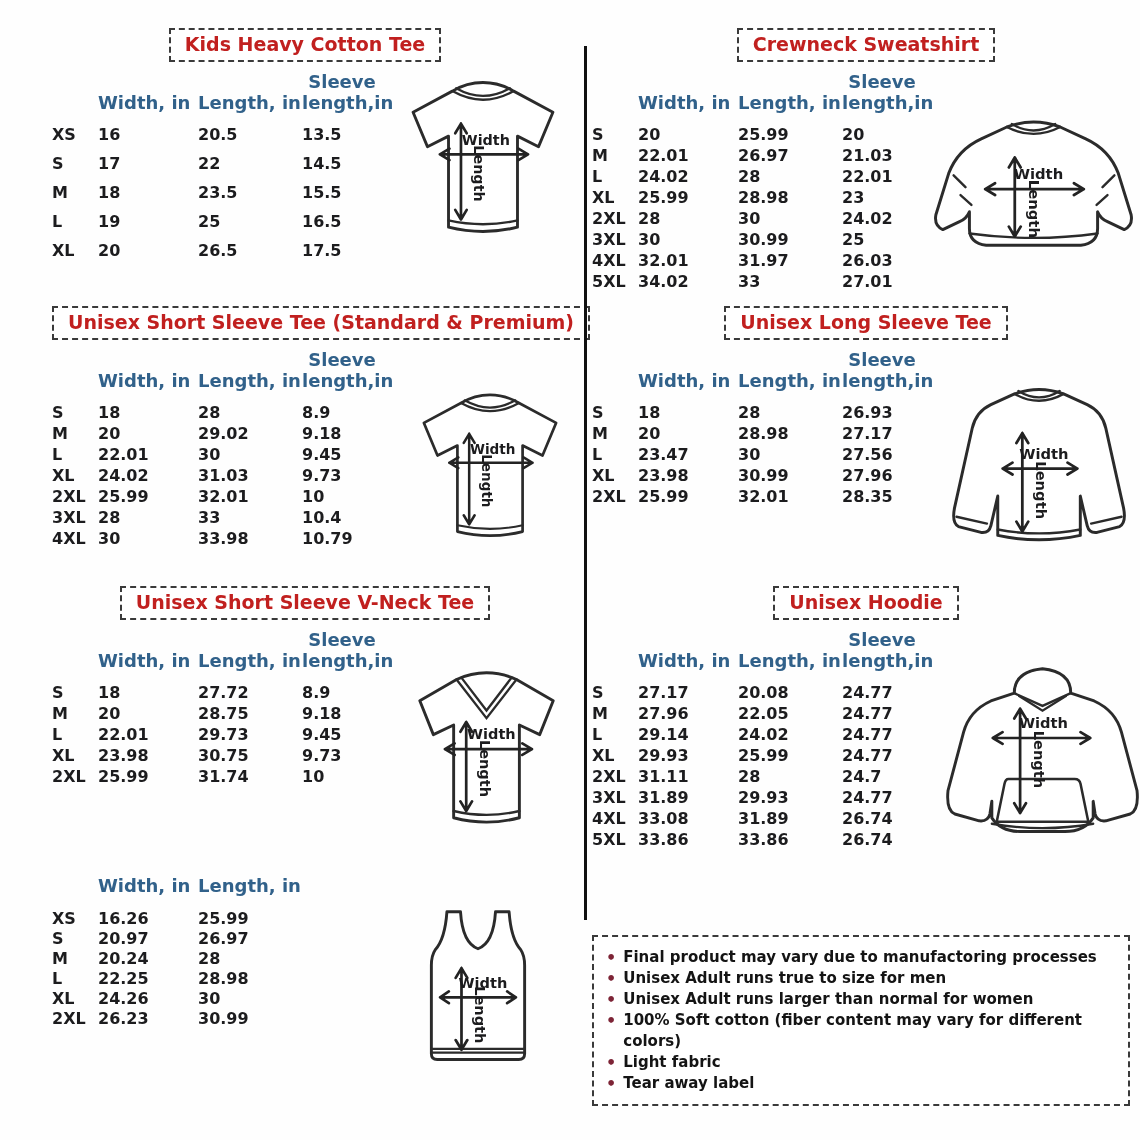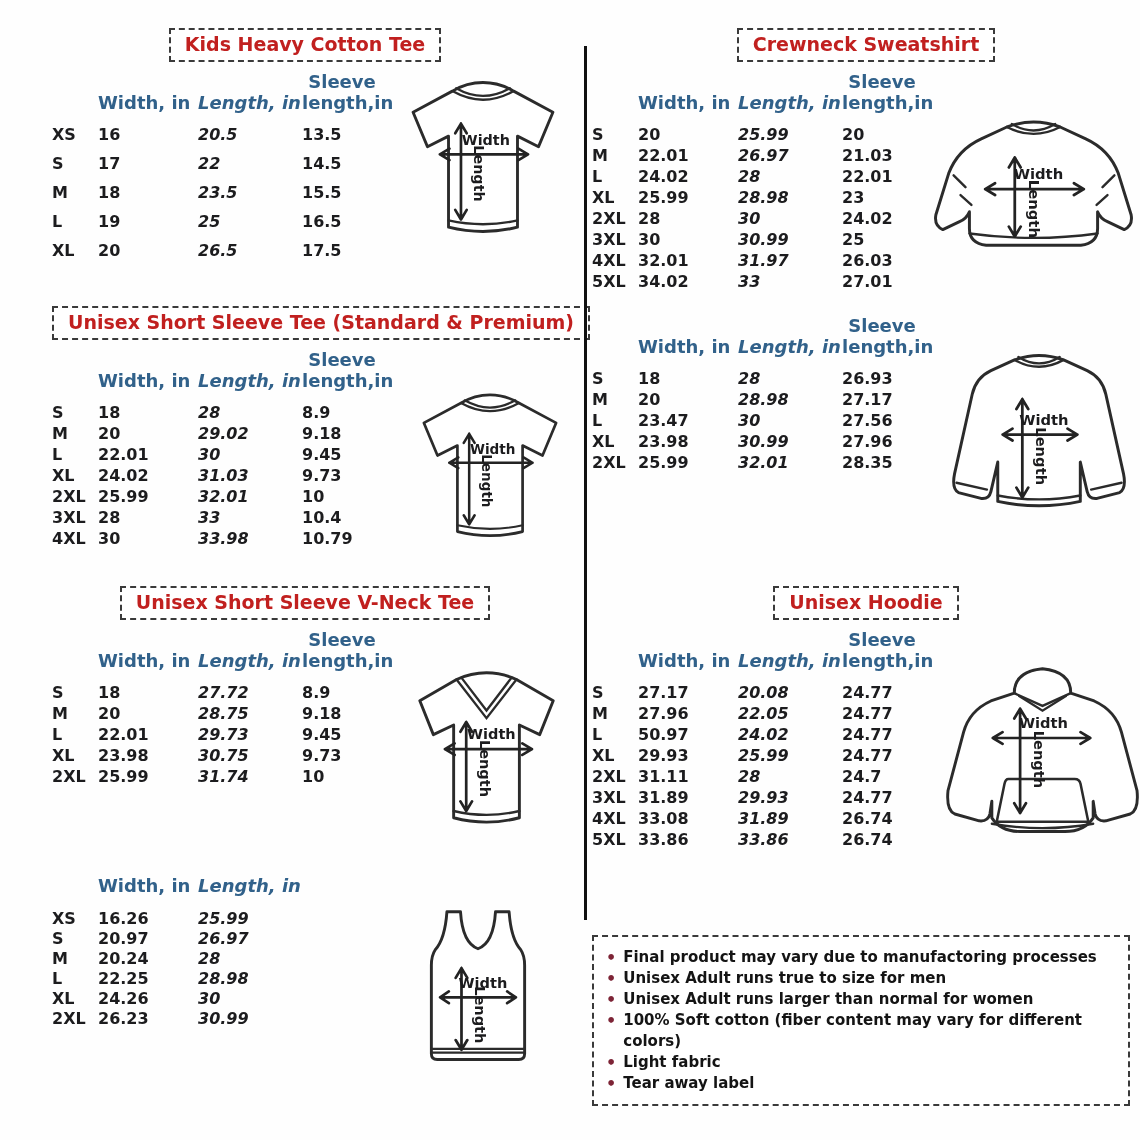--- a/index.html
+++ b/index.html
@@ -20,21 +20,21 @@
              padding:4px 14px;white-space:nowrap;}
   .content{display:flex;align-items:flex-start;margin-top:10px;}
   .size-table{flex:0 0 auto;}
   .trow{display:flex;align-items:flex-start;height:21px;}
   .sec-kids .trow{height:29px;}
   .sec-tank .trow{height:20px;}
   .trow.thead{height:auto;align-items:flex-end;margin-bottom:12px;}
   .c{display:inline-block;font-weight:bold;font-size:16px;white-space:nowrap;}
   .c.size{width:46px;}
   .c.c0{width:100px;}
-  .c.c1{width:104px;font-style:italic;}
+  .c.c1{width:104px;}
   .c.c2{width:86px;}
   .trow.thead .c{color:#31618a;font-size:18px;line-height:1.15;}
   .trow.thead .c.c2{white-space:normal;text-align:center;width:80px;}
   .illus{flex:0 0 auto;margin-left:auto;}
   svg .garment{fill:#fff;stroke:#2b2b2b;stroke-width:3;stroke-linejoin:round;stroke-linecap:round;}
   svg .thin{fill:none;stroke:#2b2b2b;stroke-width:2.4;stroke-linecap:round;}
   svg .arrow{fill:none;stroke:#232323;stroke-width:2.8;stroke-linecap:round;stroke-linejoin:round;}
   svg text{font-family:"DejaVu Sans","Liberation Sans",sans-serif;font-weight:bold;
            font-size:15px;fill:#1c1c1e;}
   .notes-box{box-sizing:border-box;margin-top:10px;margin-right:10px;
@@ -348,20 +348,21 @@
             <path class="thin" d="M26,62 L38,74 M33,82 L44,92 M189,62 L177,74 M182,82 L171,92"></path>
             <path class="arrow" d="M58,76 L158,76 M58,76 l10,-6 M58,76 l10,6 M158,76 l-10,-6 M158,76 l-10,6"></path>
             <path class="arrow" d="M88,44 L88,124 M88,44 l-6,10 M88,44 l6,10 M88,124 l-6,-10 M88,124 l6,-10"></path>
             <text x="112" y="66" text-anchor="middle">Width</text>
             <text x="102" y="96" text-anchor="middle" transform="rotate(90 102 96)">Length</text>
           </svg>
         </div>
       </div>
 
       <div class="section s-h280 pt6">
+        <div class="title-wrap"><span class="sec-title">Unisex Long Sleeve Tee</span></div>
         <div class="content">
           <div class="size-table">
               <div class="trow thead">
                 <span class="c size"></span>
                 <span class="c c0">Width, in</span>
                 <span class="c c1">Length, in</span>
                 <span class="c c2">Sleeve length,in</span>
               </div>
               <div class="trow">
                 <span class="c size">S</span>
@@ -425,21 +426,21 @@
                 <span class="c c2">24.77</span>
               </div>
               <div class="trow">
                 <span class="c size">M</span>
                 <span class="c c0">27.96</span>
                 <span class="c c1">22.05</span>
                 <span class="c c2">24.77</span>
               </div>
               <div class="trow">
                 <span class="c size">L</span>
-                <span class="c c0">50.97</span>
+                <span class="c c0">29.14</span>
                 <span class="c c1">24.02</span>
                 <span class="c c2">24.77</span>
               </div>
               <div class="trow">
                 <span class="c size">XL</span>
                 <span class="c c0">29.93</span>
                 <span class="c c1">25.99</span>
                 <span class="c c2">24.77</span>
               </div>
               <div class="trow">

